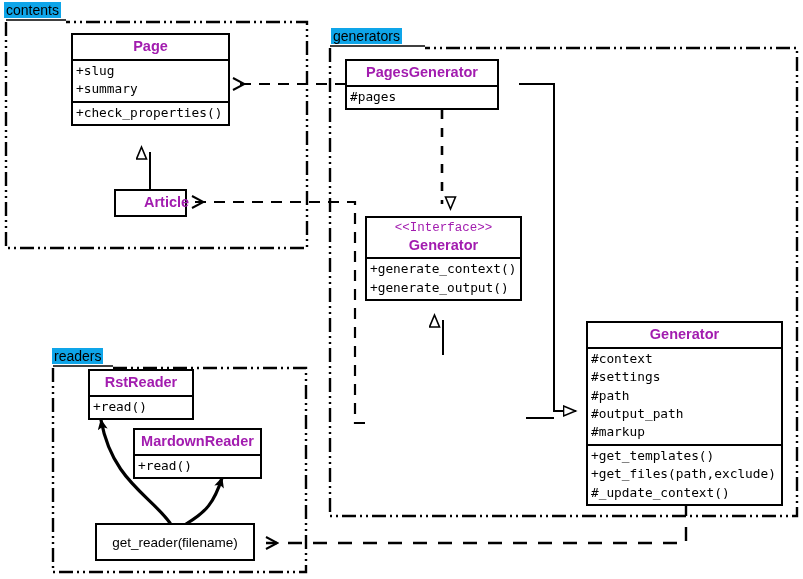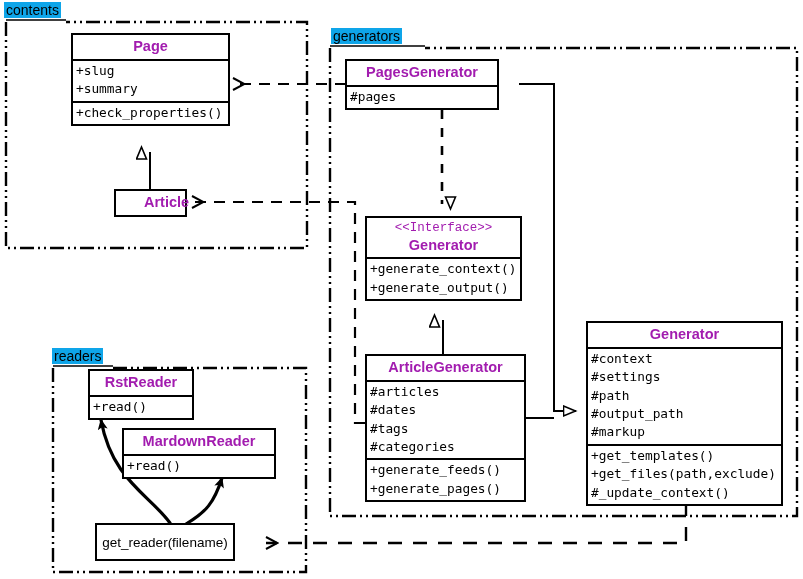--- a/index.html
+++ b/index.html
@@ -199,35 +199,20 @@
       <span class="stereo">&lt;&lt;Interface&gt;&gt;</span>
       <span>Generator</span>
     </div>
     <div class="sep"></div>
     <div class="compartment">
       <div class="member">+generate_context()</div>
       <div class="member">+generate_output()</div>
     </div>
   </div>
 
-  <div class="cls" style="left:365px; top:354px; width:161px;">
-    <div class="title">ArticleGenerator</div>
-    <div class="sep"></div>
-    <div class="compartment">
-      <div class="member">#articles</div>
-      <div class="member">#dates</div>
-      <div class="member">#tags</div>
-      <div class="member">#categories</div>
-    </div>
-    <div class="sep"></div>
-    <div class="compartment">
-      <div class="member">+generate_feeds()</div>
-      <div class="member">+generate_pages()</div>
-    </div>
-  </div>
 
   <div class="cls" style="left:586px; top:321px; width:197px;">
     <div class="title">Generator</div>
     <div class="sep"></div>
     <div class="compartment">
       <div class="member">#context</div>
       <div class="member">#settings</div>
       <div class="member">#path</div>
       <div class="member">#output_path</div>
       <div class="member">#markup</div>
@@ -241,25 +226,25 @@
   </div>
 
   <div class="cls" style="left:88px; top:369px; width:106px;">
     <div class="title">RstReader</div>
     <div class="sep"></div>
     <div class="compartment">
       <div class="member">+read()</div>
     </div>
   </div>
 
-  <div class="cls" style="left:122px; top:428px; width:154px;">
+  <div class="cls" style="left:133px; top:428px; width:129px;">
     <div class="title">MardownReader</div>
     <div class="sep"></div>
     <div class="compartment">
       <div class="member">+read()</div>
     </div>
   </div>
 
-  <div class="fnbox" style="left:95px; top:523px; width:140px; height:38px;">
+  <div class="fnbox" style="left:95px; top:523px; width:160px; height:38px;">
     <span class="fnlabel">get_reader(filename)</span>
   </div>
 
 </div>
 
 </body></html>

